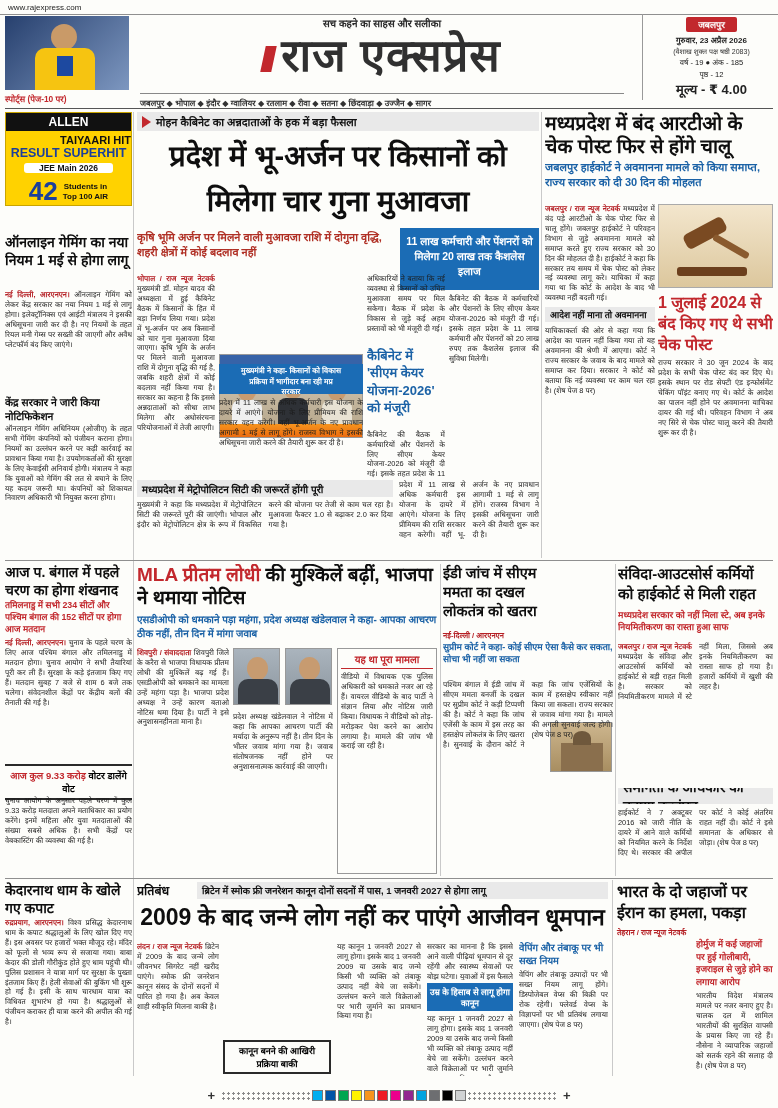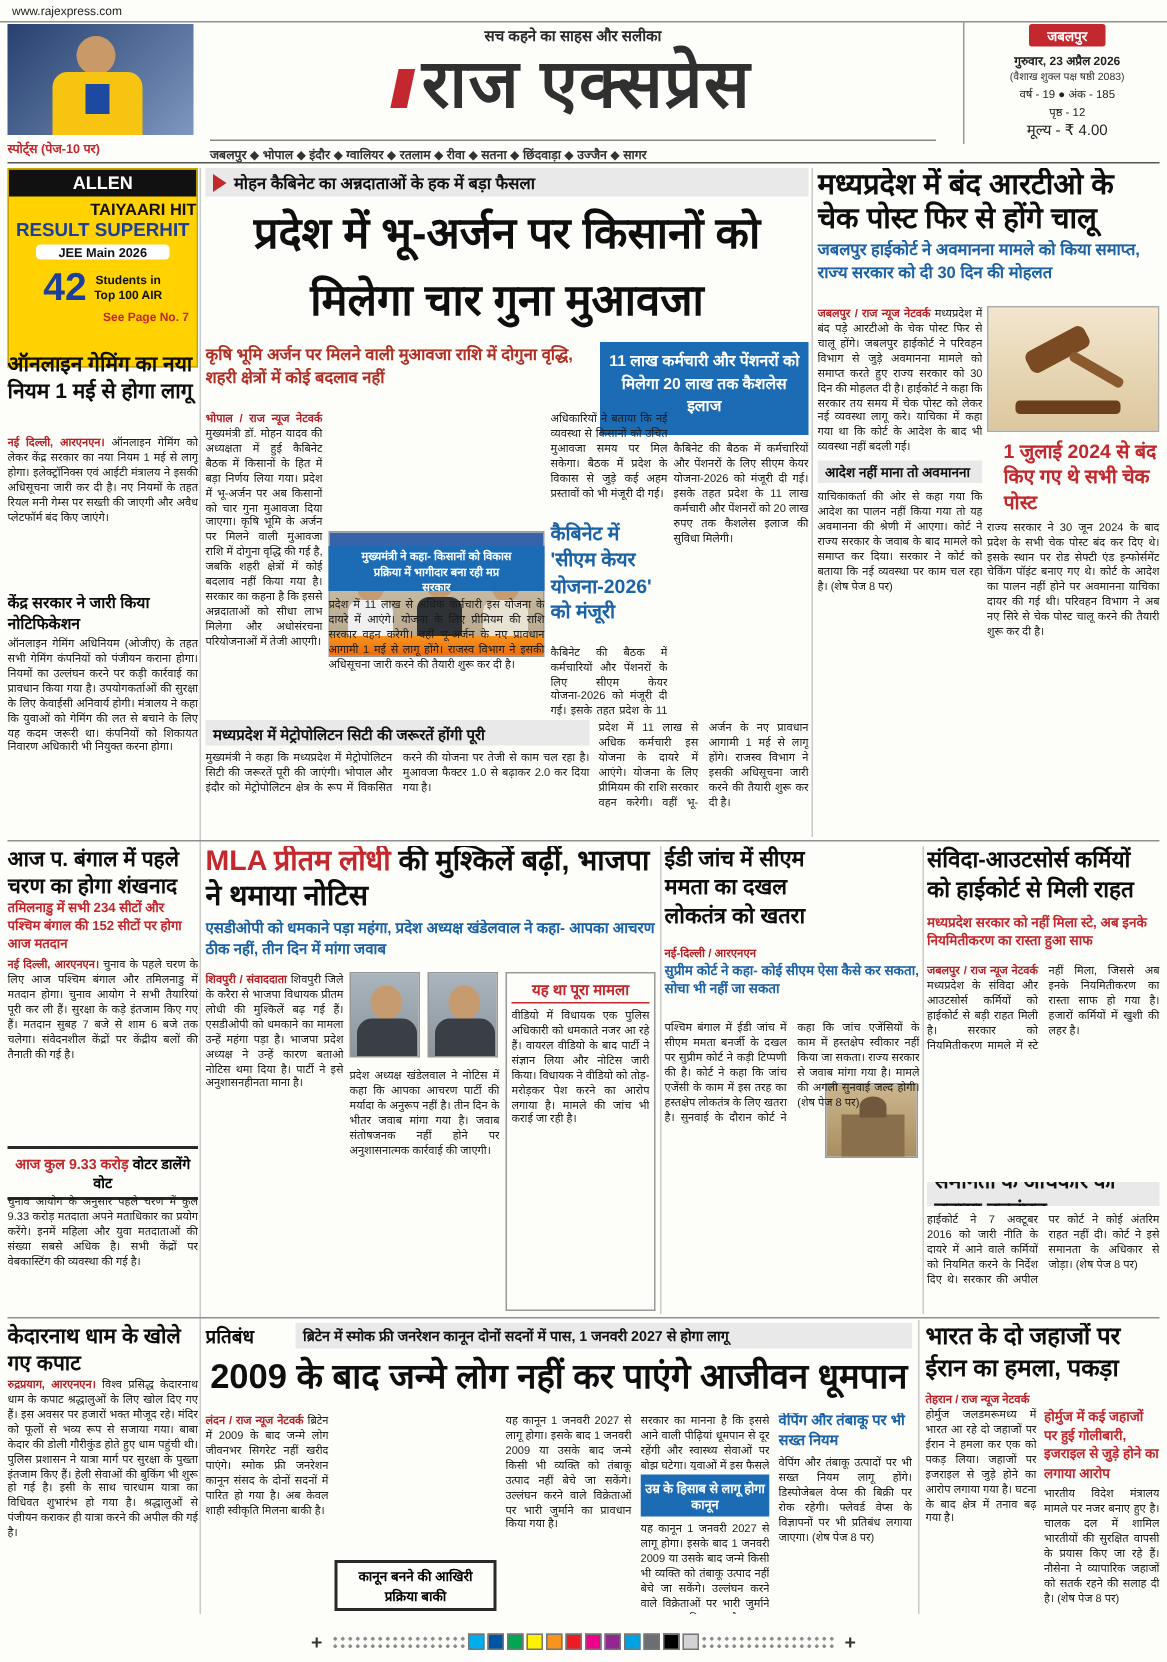--- a/index.html
+++ b/index.html
@@ -44,35 +44,35 @@
 
   <div class="abs" style="left:140px;top:16px;width:484px;text-align:center;font-size:10px;font-weight:bold;color:#2a2a2a">सच कहने का साहस और सलीका</div>
   <div class="abs" style="left:140px;top:28px;width:484px;text-align:center;font-size:45px;font-weight:bold;color:#303030;letter-spacing:1px;line-height:1.25"><span class="mast-mark"></span><span>राज एक्सप्रेस</span></div>
 
   <div class="abs" style="left:642px;top:14px;width:131px;border-left:1px solid #999;padding-left:7px;text-align:center">
     <div style="margin-bottom:3px"><span class="pill">जबलपुर</span></div>
     <div style="font-size:8px;font-weight:bold;color:#222;line-height:1.5">गुरुवार, 23 अप्रैल 2026</div>
     <div style="font-size:7px;color:#333;line-height:1.4">(वैशाख शुक्ल पक्ष षष्ठी 2083)</div>
     <div style="font-size:7.6px;color:#222;line-height:1.55">वर्ष - 19 ● अंक - 185</div>
     <div style="font-size:7.6px;color:#222;line-height:1.55">पृष्ठ - 12</div>
-    <div style="font-size:10px;font-weight:normal;color:#222;line-height:1.55">मूल्य - ₹ 4.00</div>
+    <div style="font-size:13px;font-weight:bold;color:#222;line-height:1.55">मूल्य - ₹ 4.00</div>
   </div>
 
   <div class="abs" style="left:140px;top:93px;width:484px;border-top:1px solid #888;padding-top:3px;font-size:8.2px;font-weight:bold;color:#333">जबलपुर ◆ भोपाल ◆ इंदौर ◆ ग्वालियर ◆ रतलाम ◆ रीवा ◆ सतना ◆ छिंदवाड़ा ◆ उज्जैन ◆ सागर</div>
   <div class="hline" style="left:5px;top:108px;width:768px;background:#555"></div>
 
   <div class="vline" style="left:133px;top:112px;height:964px"></div>
   <div class="vline" style="left:541px;top:112px;height:446px"></div>
   <div class="vline" style="left:440px;top:564px;height:312px"></div>
   <div class="vline" style="left:615px;top:564px;height:312px"></div>
   <div class="vline" style="left:612px;top:880px;height:196px"></div>
   <div class="hline" style="left:5px;top:560px;width:768px"></div>
   <div class="hline" style="left:5px;top:878px;width:768px"></div>
 
-  <div class="abs" style="left:5px;top:112px;width:127px;height:133px;background:#ffd200;border:1px solid #c9a400;overflow:hidden">
+  <div class="abs" style="left:5px;top:112px;width:127px;height:94px;background:#ffd200;border:1px solid #c9a400;overflow:hidden">
     <div style="background:#111;color:#fff;font-weight:bold;font-size:12px;text-align:center;padding:2px 0">ALLEN</div>
     <div style="font-size:11px;font-weight:bold;color:#111;text-align:right;margin-top:3px">TAIYAARI HIT</div>
     <div style="font-size:12.5px;font-weight:bold;color:#1b3f9b;text-align:center">RESULT SUPERHIT</div>
     <div style="font-size:8.5px;font-weight:bold;color:#111;text-align:center;background:#fff;margin:3px 18px;border-radius:3px">JEE Main 2026</div>
     <div style="display:flex;align-items:center;justify-content:center;gap:5px">
       <span style="font-size:26px;font-weight:bold;color:#1b3f9b">42</span>
       <span style="font-size:8px;font-weight:bold;color:#111;text-align:center;line-height:1.2"><span>Students in</span><br><span>Top 100 AIR</span></span>
     </div>
     <div style="font-size:8px;font-weight:bold;color:#c2282d;text-align:right;padding-right:5px">See Page No. 7</div>
   </div>
@@ -131,21 +131,21 @@
     <p class="jt"><b class="dl">जबलपुर / राज न्यूज नेटवर्क</b> <span>मध्यप्रदेश में बंद पड़े आरटीओ के चेक पोस्ट फिर से चालू होंगे। जबलपुर हाईकोर्ट ने परिवहन विभाग से जुड़े अवमानना मामले को समाप्त करते हुए राज्य सरकार को 30 दिन की मोहलत दी है। हाईकोर्ट ने कहा कि सरकार तय समय में चेक पोस्ट को लेकर नई व्यवस्था लागू करे। याचिका में कहा गया था कि कोर्ट के आदेश के बाद भी व्यवस्था नहीं बदली गई।</span></p>
     <div class="band" style="height:15px;font-size:9px;margin:4px 0">आदेश नहीं माना तो अवमानना</div>
     <p class="jt">याचिकाकर्ता की ओर से कहा गया कि आदेश का पालन नहीं किया गया तो यह अवमानना की श्रेणी में आएगा। कोर्ट ने राज्य सरकार के जवाब के बाद मामले को समाप्त कर दिया। सरकार ने कोर्ट को बताया कि नई व्यवस्था पर काम चल रहा है। (शेष पेज 8 पर)</p>
   </div>
   <div class="abs" style="left:658px;top:204px;width:115px;height:352px;overflow:hidden">
     <div class="photo" style="width:115px;height:84px;background:linear-gradient(#f3e6cd,#dcc79d);border:1px solid #aaa;position:relative">
       <div class="abs" style="left:24px;top:20px;width:44px;height:16px;border-radius:5px;background:#7a4a22;transform:rotate(-28deg)"></div>
       <div class="abs" style="left:52px;top:38px;width:40px;height:7px;border-radius:3px;background:#8a5a2e;transform:rotate(30deg)"></div>
       <div class="abs" style="left:18px;top:62px;width:70px;height:9px;border-radius:3px;background:#6b3f1d"></div>
     </div>
-    <div class="headline" style="font-size:13px;line-height:1.3;margin:5px 0 3px 11px"><span class="redtxt">1 जुलाई 2024 से बंद किए गए थे सभी चेक पोस्ट</span></div>
+    <div class="headline" style="font-size:16px;line-height:1.3;margin:5px 0 3px 0"><span class="redtxt">1 जुलाई 2024 से बंद किए गए थे सभी चेक पोस्ट</span></div>
     <p class="jt">राज्य सरकार ने 30 जून 2024 के बाद प्रदेश के सभी चेक पोस्ट बंद कर दिए थे। इसके स्थान पर रोड सेफ्टी एंड इन्फोर्समेंट चेकिंग पॉइंट बनाए गए थे। कोर्ट के आदेश का पालन नहीं होने पर अवमानना याचिका दायर की गई थी। परिवहन विभाग ने अब नए सिरे से चेक पोस्ट चालू करने की तैयारी शुरू कर दी है।</p>
   </div>
 
   <div class="abs headline" style="left:137px;top:564px;width:300px;height:46px;font-size:19px;line-height:1.2"><span class="redtxt">MLA प्रीतम लोधी</span><span> की मुश्किलें बढ़ीं, भाजपा ने थमाया नोटिस</span></div>
   <div class="abs headline bluetxt" style="left:137px;top:613px;width:300px;font-size:10px;line-height:1.4;color:#1b62a6">एसडीओपी को धमकाने पड़ा महंगा, प्रदेश अध्यक्ष खंडेलवाल ने कहा- आपका आचरण ठीक नहीं, तीन दिन में मांगा जवाब</div>
   <p class="abs jt" style="left:137px;top:648px;width:92px;height:226px"><b class="dl">शिवपुरी / संवाददाता</b> <span>शिवपुरी जिले के करैरा से भाजपा विधायक प्रीतम लोधी की मुश्किलें बढ़ गई हैं। एसडीओपी को धमकाने का मामला उन्हें महंगा पड़ा है। भाजपा प्रदेश अध्यक्ष ने उन्हें कारण बताओ नोटिस थमा दिया है। पार्टी ने इसे अनुशासनहीनता माना है।</span></p>
   <div class="abs" style="left:233px;top:648px;width:100px;display:flex;gap:5px">
     <div class="headshot">
         <div class="hd"></div>
         <div class="sh"></div>
@@ -190,21 +190,20 @@
     <div class="bluebox" style="font-size:8.5px;padding:3px 2px;margin:3px 0">उम्र के हिसाब से लागू होगा कानून</div>
     <p class="jt">यह कानून 1 जनवरी 2027 से लागू होगा। इसके बाद 1 जनवरी 2009 या उसके बाद जन्मे किसी भी व्यक्ति को तंबाकू उत्पाद नहीं बेचे जा सकेंगे। उल्लंघन करने वाले विक्रेताओं पर भारी जुर्माने का प्रावधान किया गया है।</p>
   </div>
   <div class="abs" style="left:519px;top:942px;width:89px;height:134px;overflow:hidden">
     <div class="headline bluetxt" style="font-size:9.8px;line-height:1.3;color:#1b62a6;margin-bottom:3px">वेपिंग और तंबाकू पर भी सख्त नियम</div>
     <p class="jt">वेपिंग और तंबाकू उत्पादों पर भी सख्त नियम लागू होंगे। डिस्पोजेबल वेप्स की बिक्री पर रोक रहेगी। फ्लेवर्ड वेप्स के विज्ञापनों पर भी प्रतिबंध लगाया जाएगा। (शेष पेज 8 पर)</p>
   </div>
 
   <div class="abs headline" style="left:617px;top:882px;width:156px;height:42px;font-size:16px;line-height:1.3">भारत के दो जहाजों पर ईरान का हमला, पकड़ा</div>
   <div class="abs dl" style="left:617px;top:927px;width:156px;font-size:7.6px">तेहरान / राज न्यूज नेटवर्क</div>
-  <p class="abs jt" style="left:617px;top:938px;width:74px;height:138px">होर्मुज जलडमरूमध्य में भारत आ रहे दो जहाजों पर ईरान ने हमला कर एक को पकड़ लिया। जहाजों पर इजराइल से जुड़े होने का आरोप लगाया गया है। घटना के बाद क्षेत्र में तनाव बढ़ गया है।</p>
   <div class="abs" style="left:696px;top:938px;width:77px;height:138px;overflow:hidden">
     <div class="headline redtxt" style="font-size:9px;line-height:1.4;color:#c2282d;margin-bottom:3px">होर्मुज में कई जहाजों पर हुई गोलीबारी, इजराइल से जुड़े होने का लगाया आरोप</div>
     <p class="jt">भारतीय विदेश मंत्रालय मामले पर नजर बनाए हुए है। चालक दल में शामिल भारतीयों की सुरक्षित वापसी के प्रयास किए जा रहे हैं। नौसेना ने व्यापारिक जहाजों को सतर्क रहने की सलाह दी है। (शेष पेज 8 पर)</p>
   </div>
 
   <div class="abs" style="left:0;top:1086px;width:778px;text-align:center">
     <span class="plus">+</span><span class="dots"></span><span><span class="sw" style="background: rgb(0, 174, 239);"></span><span class="sw" style="background: rgb(0, 84, 166);"></span><span class="sw" style="background: rgb(0, 166, 81);"></span><span class="sw" style="background: rgb(255, 242, 0);"></span><span class="sw" style="background: rgb(247, 148, 29);"></span><span class="sw" style="background: rgb(237, 28, 36);"></span><span class="sw" style="background: rgb(236, 0, 140);"></span><span class="sw" style="background: rgb(146, 39, 143);"></span><span class="sw" style="background: rgb(0, 163, 224);"></span><span class="sw" style="background: rgb(109, 110, 113);"></span><span class="sw" style="background: rgb(0, 0, 0);"></span><span class="sw" style="background: rgb(209, 211, 212);"></span></span><span class="dots"></span><span class="plus">+</span>
   </div>
 
 </div>

